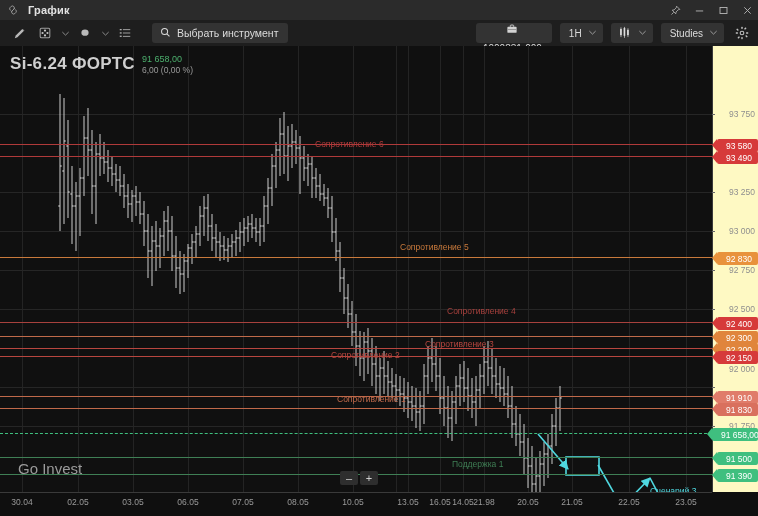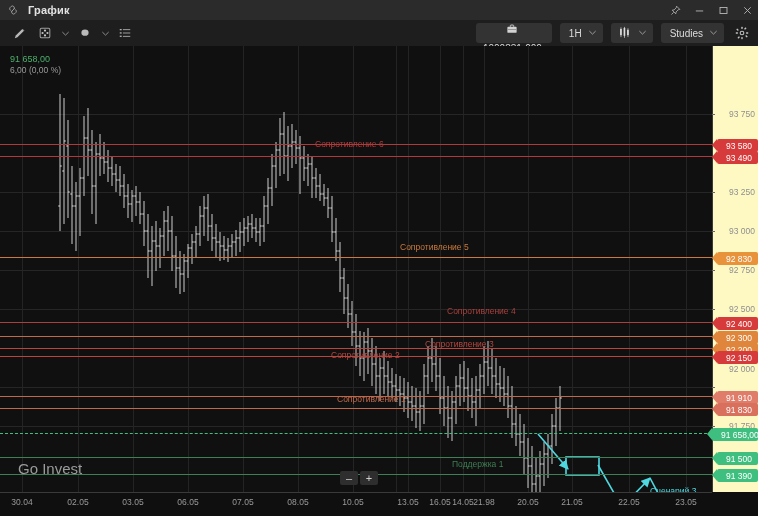--- a/index.html
+++ b/index.html
@@ -163,20 +163,29 @@
       <svg width="14" height="14" viewBox="0 0 16 16">
         <rect x="2" y="3.4" width="2.2" height="1.5" fill="#b0b0b0"></rect>
           <rect x="5.6" y="3.7" width="8.4" height="1" fill="#b0b0b0"></rect>
         <rect x="2" y="7.2" width="2.2" height="1.5" fill="#b0b0b0"></rect>
           <rect x="5.6" y="7.5" width="8.4" height="1" fill="#b0b0b0"></rect>
         <rect x="2" y="11" width="2.2" height="1.5" fill="#b0b0b0"></rect>
           <rect x="5.6" y="11.3" width="8.4" height="1" fill="#b0b0b0"></rect>
       </svg>
     </div>
 
+    <div class="instr-btn">
+      <span>
+        <svg width="11" height="11" viewBox="0 0 12 12">
+            <circle cx="5" cy="5" r="3.3" stroke="#dcdcdc" stroke-width="1.1" fill="none"></circle>
+            <path d="M7.5 7.5 L10.3 10.3" stroke="#dcdcdc" stroke-width="1.1"></path>
+          </svg>
+      </span>
+      <span>Выбрать инструмент</span>
+    </div>
 
     <div class="right-tools">
       <div class="acct">
         <span>
           <svg width="12" height="12" viewBox="0 0 14 14">
               <rect x="1.6" y="4.4" width="10.8" height="7" rx="1" fill="#d2d2d2"></rect>
               <path d="M5 4.4 V3.2 a.8 .8 0 0 1 .8-.8 h2.4 a.8 .8 0 0 1 .8 .8 V4.4" stroke="#d2d2d2" stroke-width="1.1" fill="none"></path>
               <rect x="1.6" y="7" width="10.8" height="1" fill="#8c8c8c"></rect>
             </svg>
         </span>
@@ -647,20 +656,21 @@
             </marker>
           </defs>
           <line x1="538" y1="388" x2="568" y2="423" stroke="#4fd8e0" stroke-width="1.6" marker-end="url(#ah)"></line>
           <line x1="598" y1="419" x2="622" y2="461" stroke="#4fd8e0" stroke-width="1.6" marker-end="url(#ah)"></line>
           <line x1="622" y1="461" x2="650" y2="432" stroke="#4fd8e0" stroke-width="1.6" marker-end="url(#ah)"></line>
           <line x1="650" y1="432" x2="676" y2="481" stroke="#4fd8e0" stroke-width="1.6" marker-end="url(#ah)"></line>
           <rect x="566" y="411" width="33" height="18" stroke="#4fd8e0" stroke-width="1.6" fill="none"></rect>
         </svg>
 
       <div class="symhdr">
+        <span class="symname">Si-6.24 ФОРТС</span>
         <span>
           <span class="symprice" style="display:block">91 658,00</span>
           <span class="symchg" style="display:block">6,00 (0,00 %)</span>
         </span>
       </div>
 
       <div class="watermark">Go Invest</div>
 
       <div class="zoomctl">
         <div>–</div>

